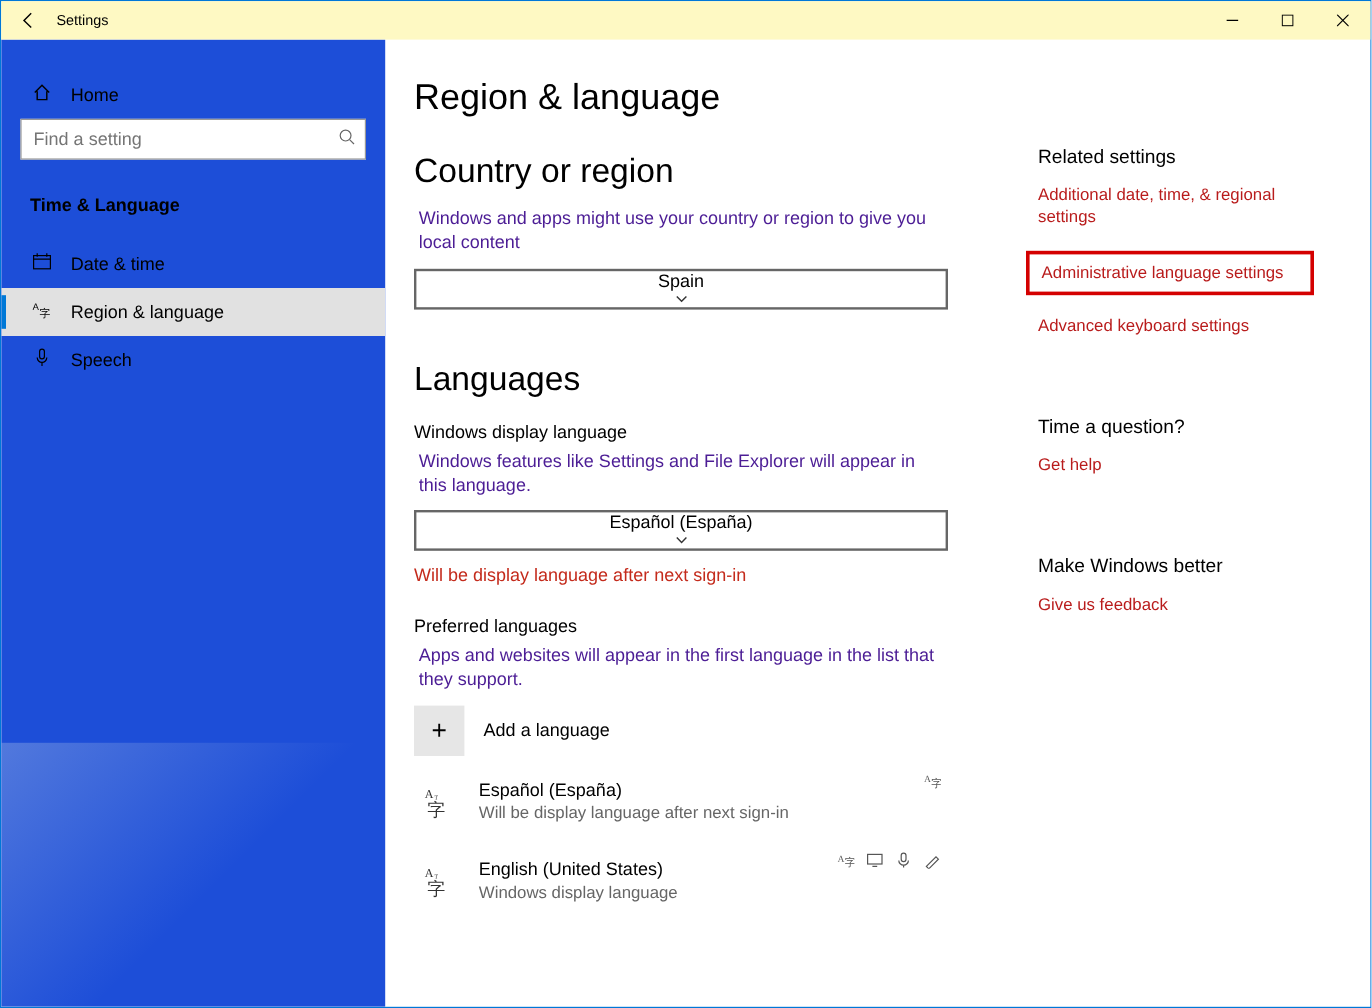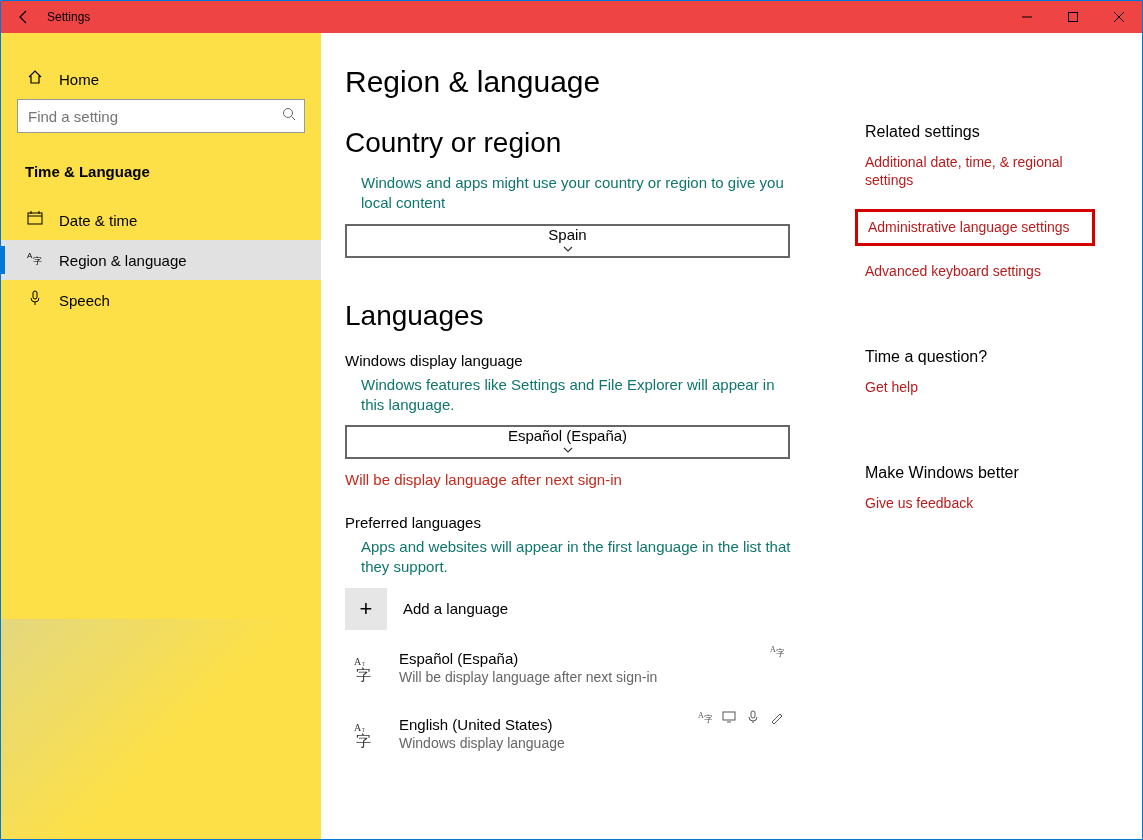--- a/index.html
+++ b/index.html
@@ -20,21 +20,21 @@
     border: 1px solid #0078d7;
     box-sizing: border-box;
     display: flex;
     flex-direction: column;
   }
   
   .titlebar {
     height: 32px;
     display: flex;
     align-items: center;
-    background: #ef4444;
+    background: #fef9c3;
     font-size: 12px;
     color: #000;
   }
   .titlebar .back {
     width: 46px;
     height: 32px;
     display: flex;
     align-items: center;
     justify-content: center;
     cursor: pointer;
@@ -59,21 +59,21 @@
   
   .body {
     flex: 1;
     display: flex;
     overflow: hidden;
     min-height: 0;
   }
   .sidebar {
     width: 320px;
     box-sizing: border-box;
-    background: #fde047;
+    background: #1d4ed8;
     padding-top: 26px;
     display: flex;
     flex-direction: column;
     position: relative;
     overflow: hidden;
   }
   .nav-item {
     display: flex;
     align-items: center;
     height: 40px;
@@ -168,23 +168,23 @@
     margin: 12px 0 14px 0;
   }
   .content h3 {
     font-weight: 400;
     font-size: 15px;
     margin: 20px 0 6px 0;
     color: #000;
   }
   .content .desc {
     font-size: 15px;
-    color: #0f766e;
+    color: #4c1d95;
     line-height: 1.35;
-    margin: 0 0 10px 16px;
+    margin: 0 0 10px 4px;
     max-width: 440px;
   }
   .select {
     border: 2px solid #666;
     height: 34px;
     width: 445px;
     display: flex;
     align-items: center;
     padding: 0 10px;
     box-sizing: border-box;

